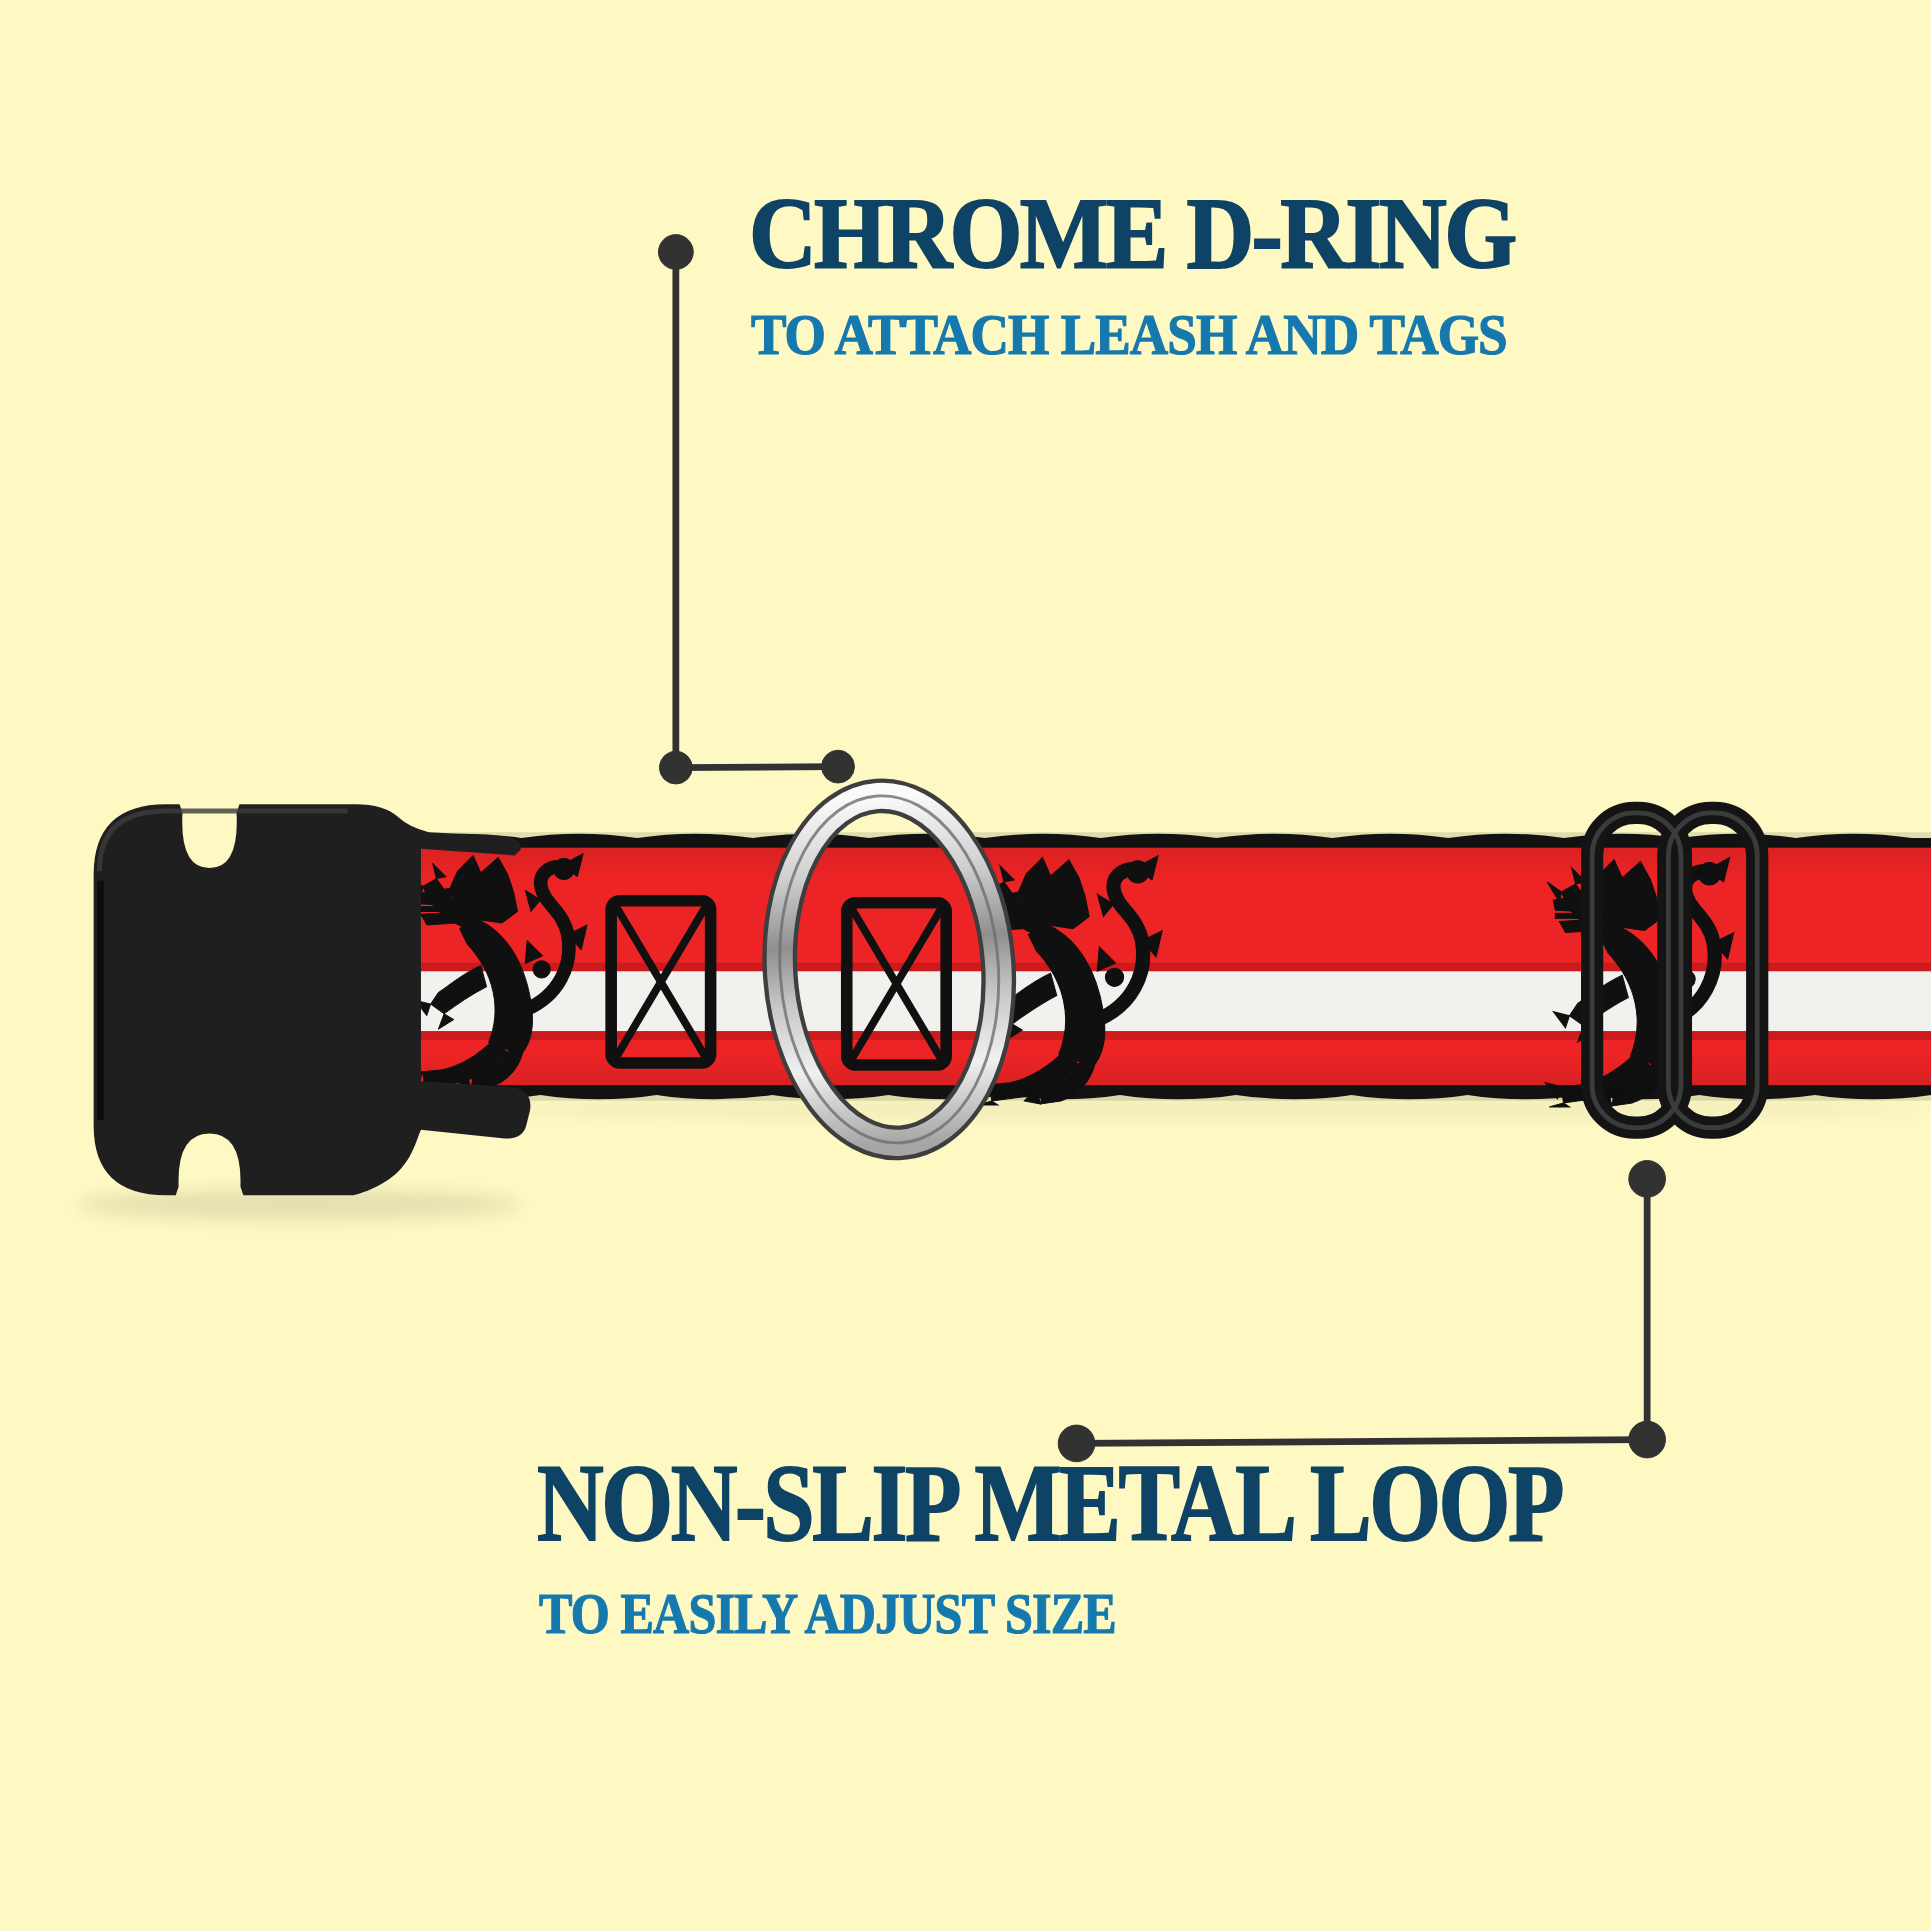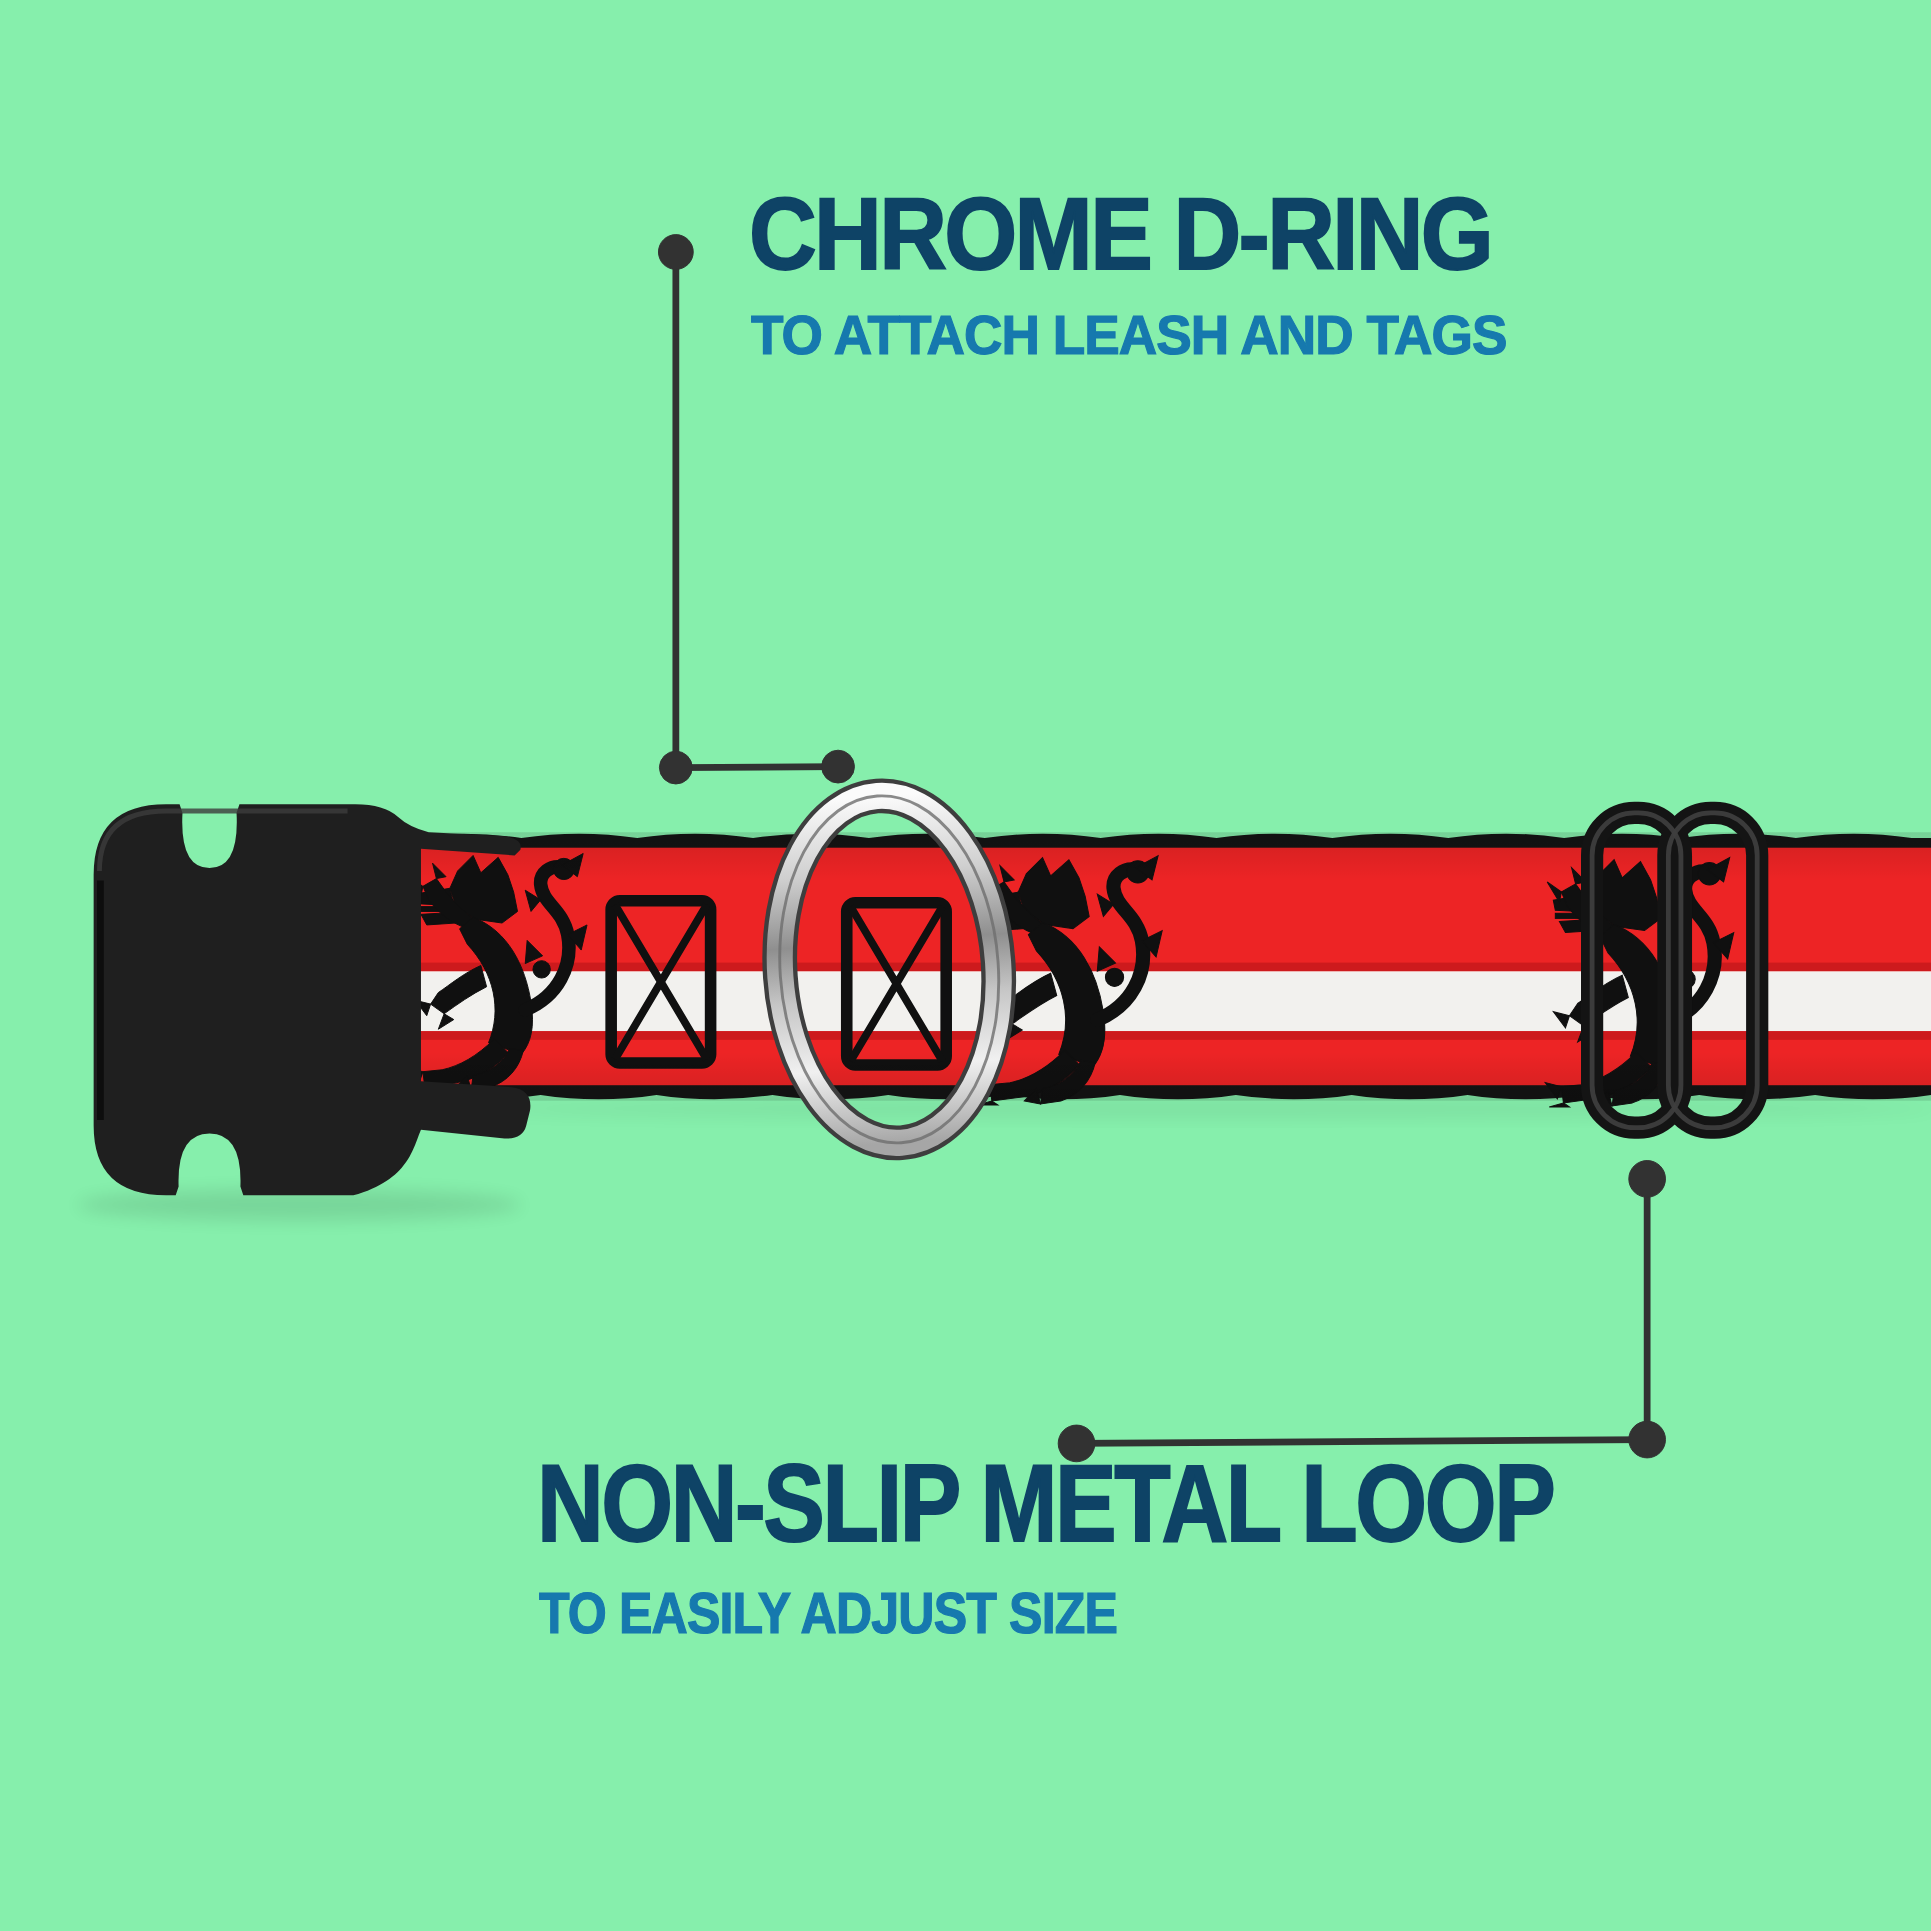--- a/index.html
+++ b/index.html
@@ -1,17 +1,17 @@
 <!DOCTYPE html>
 <html><head>
 <meta charset="utf-8">
 <style>
   html,body{margin:0;padding:0;background:#fff;}
-  #stage{position:relative;width:1931px;height:1931px;background:#86efac;overflow:hidden;
-         font-family:Liberation Sans, sans-serif;}
+  #stage{position:relative;width:1931px;height:1931px;background:#fef9c3;overflow:hidden;
+         font-family:Liberation Serif, serif;}
   #art{position:absolute;left:0;top:0;width:1931px;height:1931px;}
   .callout-text{position:absolute;white-space:nowrap;line-height:1;font-weight:bold;
                 transform-origin:left top;}
   .big-title{font-size:108px;color:#0e4366;letter-spacing:-2.9px;-webkit-text-stroke:1.9px #0e4366;}
   .sub-title{font-size:56px;color:#1679ae;letter-spacing:-1px;-webkit-text-stroke:1.2px #1679ae;}
   #top-title{left:749px;top:183px;font-size:102px;transform:scaleX(.92);}
   #top-sub{left:751px;top:307px;transform:scaleX(.95);}
   #bottom-title{left:537px;top:1448px;font-size:110px;transform:scaleX(.84);}
   #bottom-sub{left:539px;top:1585px;font-size:57px;transform:scaleX(.88);}
 </style>

